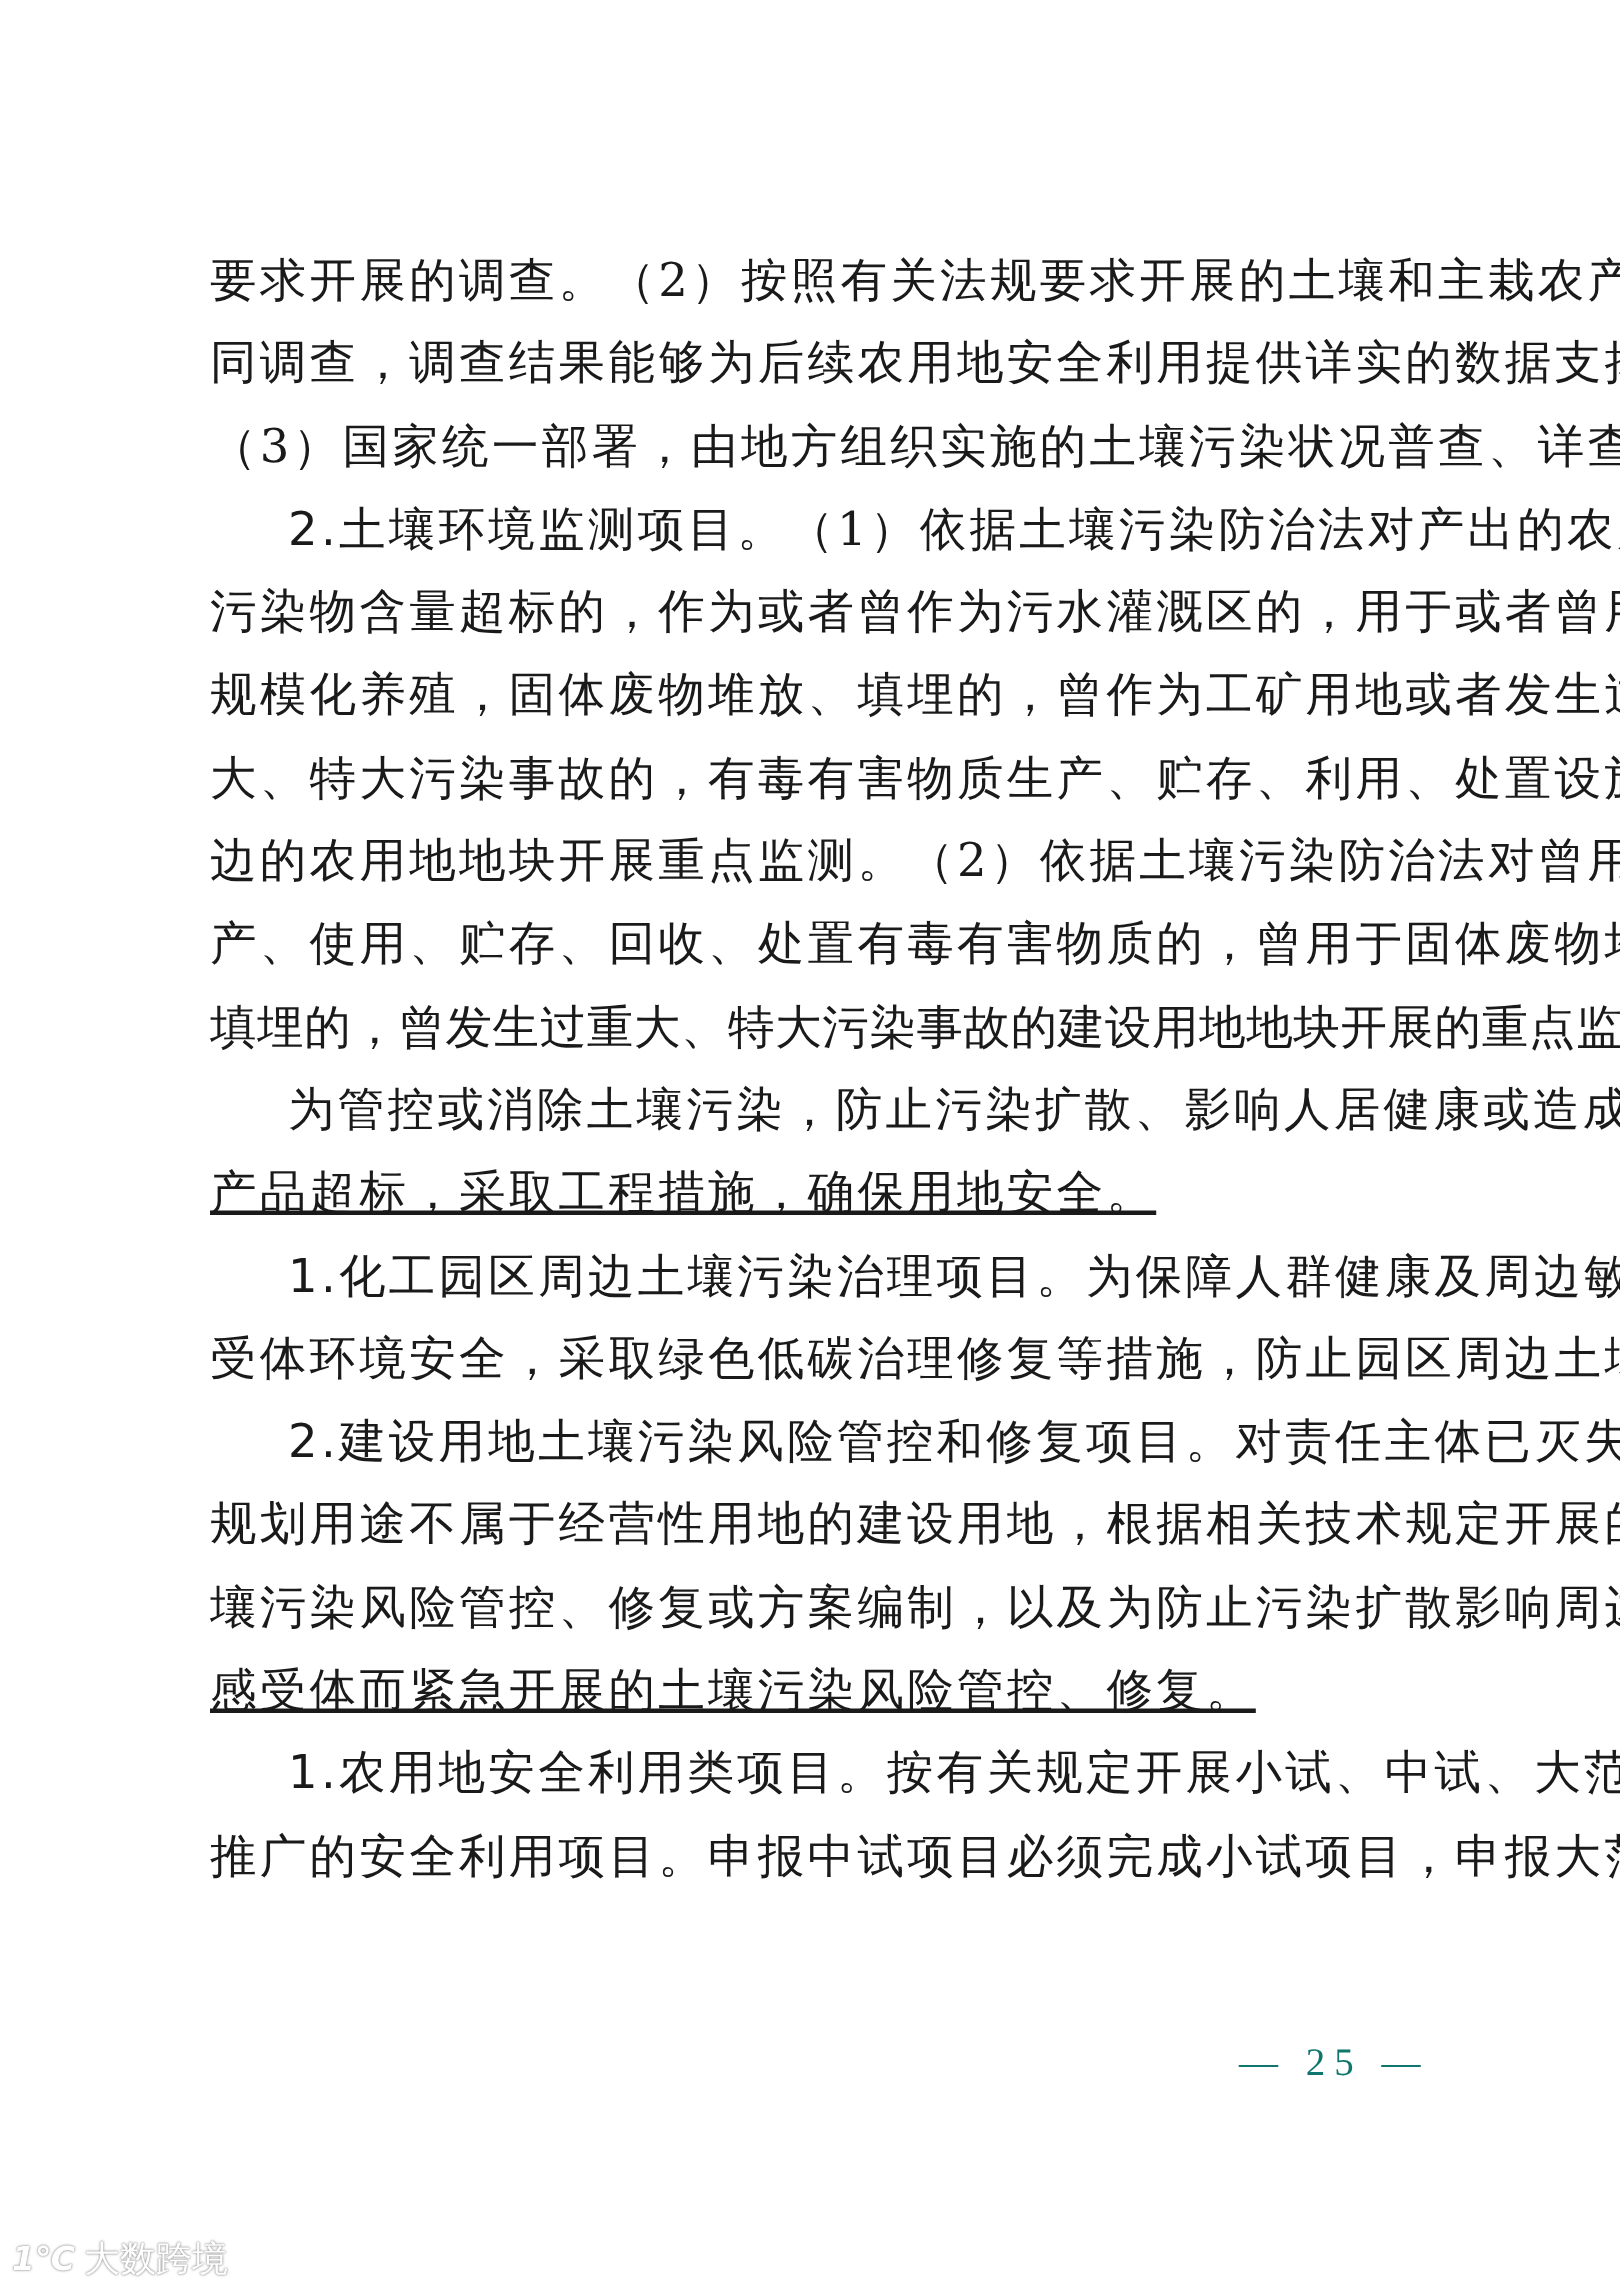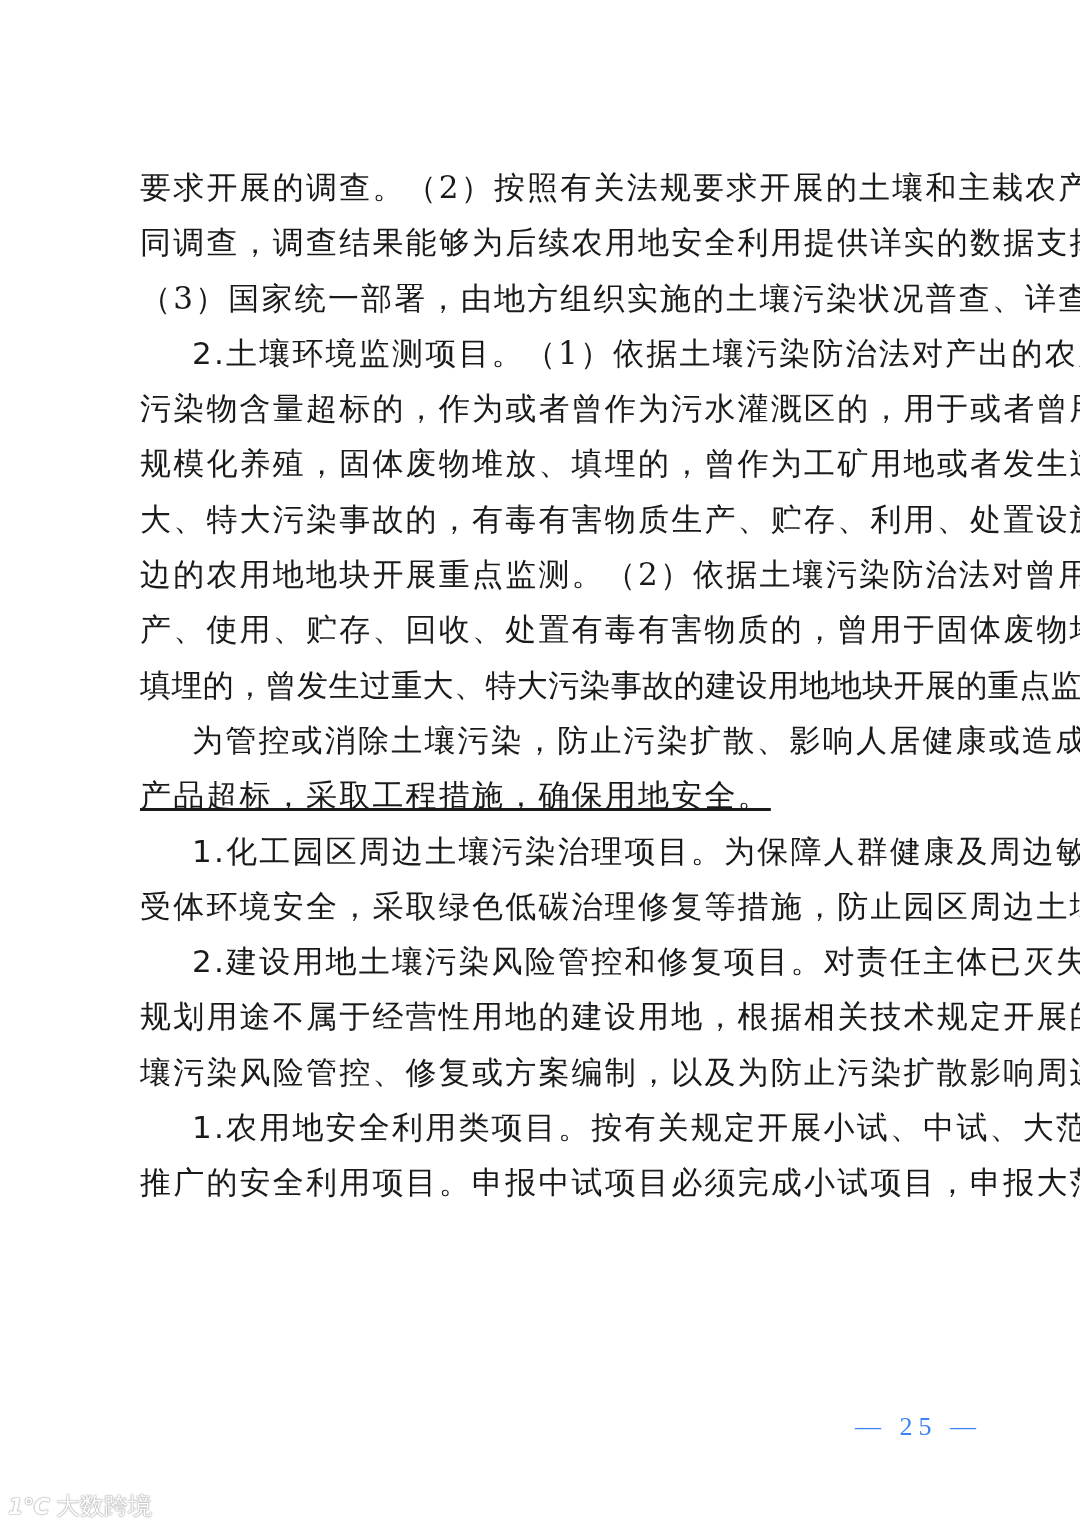--- a/index.html
+++ b/index.html
@@ -26,26 +26,25 @@
     text-align: justify;
     text-align-last: justify;
   }
   .line.last { text-align-last: left; text-decoration: underline; }
   .indent { padding-left: 52px; }
   .bold { font-weight: normal; font-family: "DejaVu Sans", "Liberation Sans", sans-serif; }
   .heading { font-weight: bold; font-family: "DejaVu Sans", "Liberation Sans", sans-serif; text-align-last: left; }
   .page-number {
     position: absolute;
     left: 826px;
-    top: 1412px;
+    top: 1360px;
     font-size: 26px;
     font-family: "Liberation Serif", serif;
-    color: #3b82f6;
+    color: #0f766e;
     letter-spacing: 6px;
-    margin-left: 29px;
   }
   .watermark {
     position: absolute;
     left: 8px;
     top: 1490px;
     font-size: 24px;
     font-family: "DejaVu Sans", sans-serif;
     color: #ffffff;
     text-shadow: 0 0 2px #9a9a9a, 0 0 1px #8a8a8a;
     display: flex;
@@ -76,20 +75,21 @@
 
   <div class="line indent">为管控或消除土壤污染，防止污染扩散、影响人居健康或造成农</div>
   <div class="line last">产品超标，采取工程措施，确保用地安全。</div>
 
   <div class="line indent"><span class="bold">1.化工园区周边土壤污染治理项目。</span><span>为保障人群健康及周边敏感</span></div>
   <div class="line">受体环境安全，采取绿色低碳治理修复等措施，防止园区周边土壤和</div>
 
   <div class="line indent"><span class="bold">2.建设用地土壤污染风险管控和修复项目。</span><span>对责任主体已灭失、</span></div>
   <div class="line">规划用途不属于经营性用地的建设用地，根据相关技术规定开展的土</div>
   <div class="line">壤污染风险管控、修复或方案编制，以及为防止污染扩散影响周边敏</div>
+  <div class="line last">感受体而紧急开展的土壤污染风险管控、修复。</div>
 
   <div class="line indent"><span class="bold">1.农用地安全利用类项目。</span><span>按有关规定开展小试、中试、大范围</span></div>
   <div class="line">推广的安全利用项目。申报中试项目必须完成小试项目，申报大范围</div>
 </div>
 
 <div class="page-number">— 25 —</div>
 
 <div class="watermark">
   <span class="wm-logo">1℃</span>
   <span>大数跨境</span>

